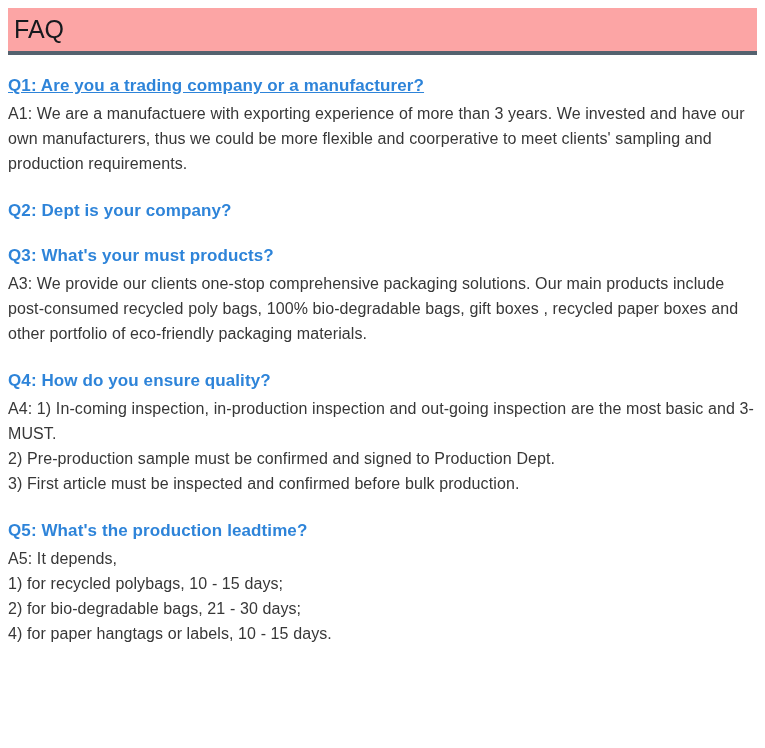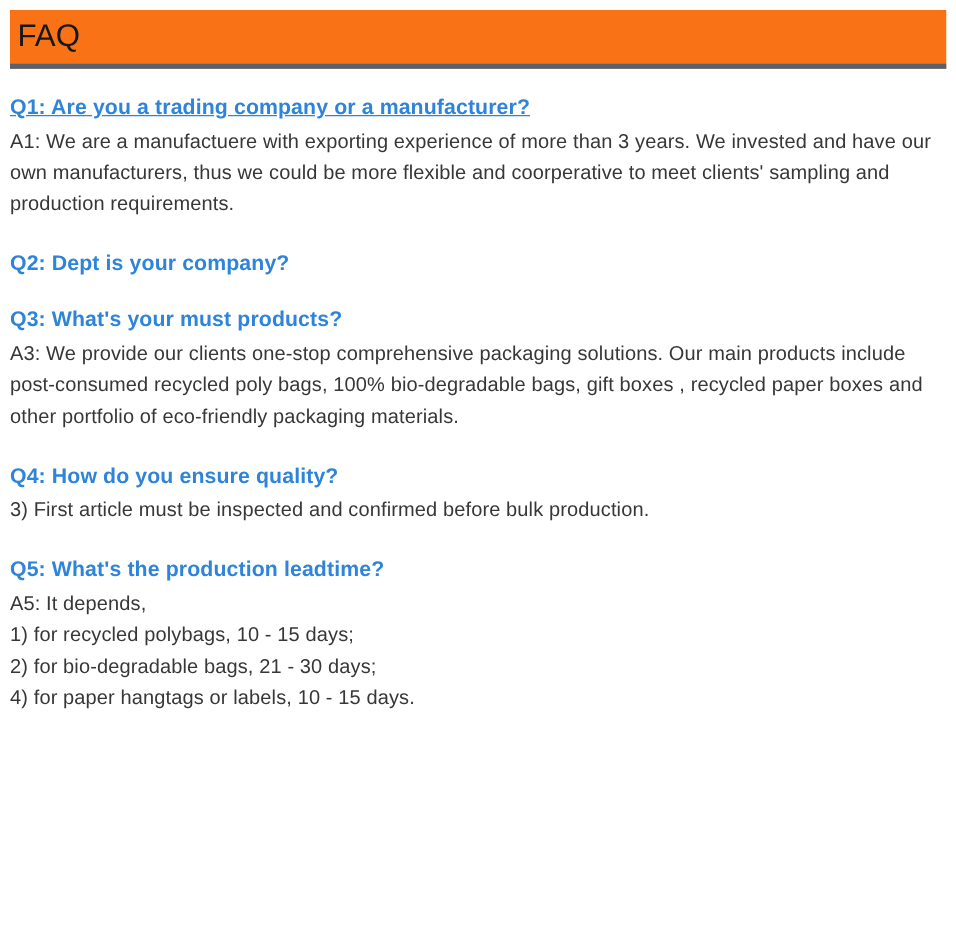--- a/index.html
+++ b/index.html
@@ -9,21 +9,21 @@
     background: #ffffff;
     font-family: "Liberation Sans", sans-serif;
   }
   .page {
     width: 765px;
     min-height: 748px;
     background: #ffffff;
     padding: 8px 8px 10px 8px;
   }
   .faq-header {
-    background: #f97316;
+    background: #fca5a5;
     border-bottom: 4px solid #54626f;
     height: 47px;
     display: flex;
     align-items: center;
     padding: 0 6px;
   }
   .faq-title {
     font-size: 25px;
     line-height: 1;
     color: #15191d;
@@ -70,20 +70,22 @@
       <h2 class="question">Q2: Dept is your company?</h2>
     </section>
 
     <section class="faq-section">
       <h2 class="question">Q3: What's your must products?</h2>
       <p class="answer">A3: We provide our clients one-stop comprehensive packaging solutions. Our main products include post-consumed recycled poly bags, 100% bio-degradable bags, gift boxes , recycled paper boxes and other portfolio of eco-friendly packaging materials.</p>
     </section>
 
     <section class="faq-section">
       <h2 class="question">Q4: How do you ensure quality?</h2>
+      <p class="answer">A4: 1) In-coming inspection, in-production inspection and out-going inspection are the most basic and 3-MUST.</p>
+      <p class="answer">2) Pre-production sample must be confirmed and signed to Production Dept.</p>
       <p class="answer">3) First article must be inspected and confirmed before bulk production.</p>
     </section>
 
     <section class="faq-section">
       <h2 class="question">Q5: What's the production leadtime?</h2>
       <p class="answer">A5: It depends,</p>
       <p class="answer">1) for recycled polybags, 10 - 15 days;</p>
       <p class="answer">2) for bio-degradable bags, 21 - 30 days;</p>
       <p class="answer">4) for paper hangtags or labels, 10 - 15 days.</p>
     </section>

